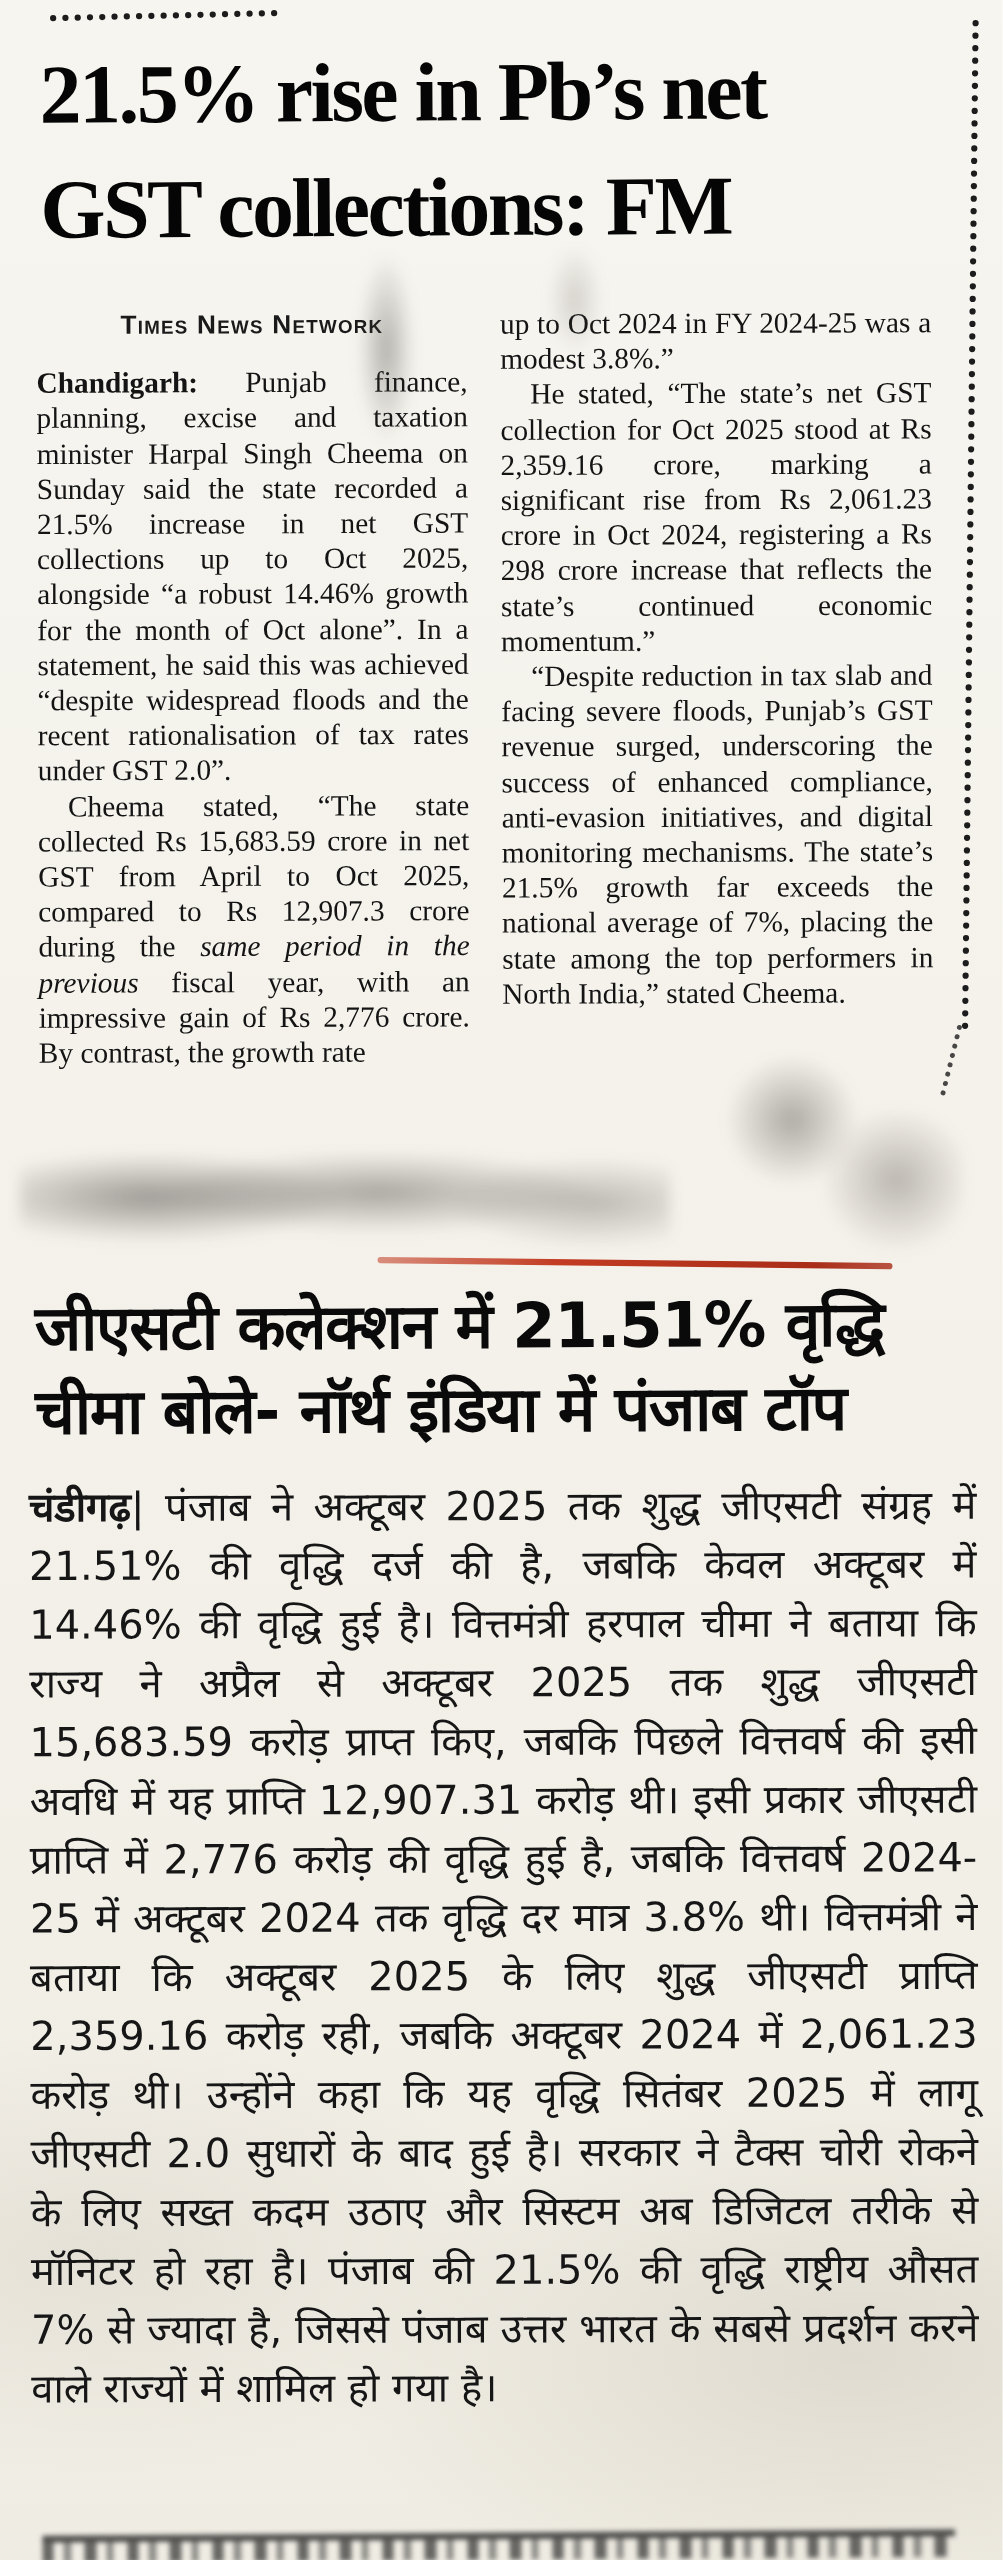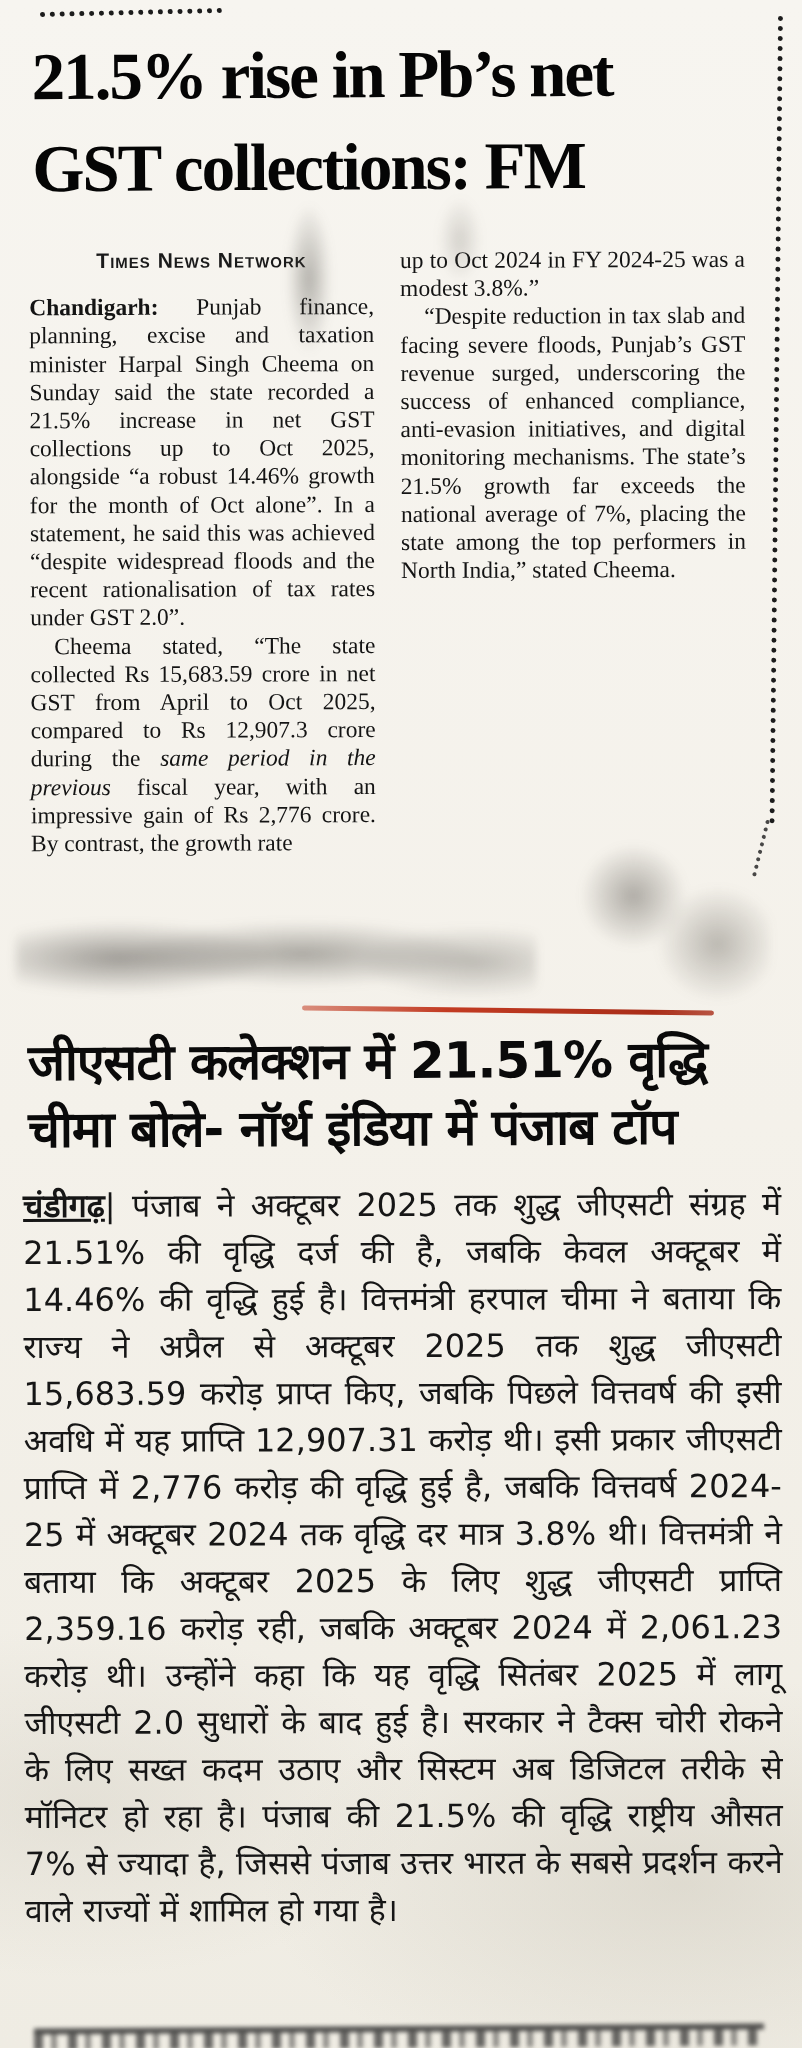--- a/index.html
+++ b/index.html
@@ -98,21 +98,21 @@
     color: #0a0a0a; letter-spacing: -1px;
     transform: rotate(-0.3deg);
   }
   .body-hi {
     position: absolute; left: 24px; top: 1182px; width: 758px;
     font-family: "DejaVu Sans", "Liberation Sans", sans-serif;
     font-size: 32px; line-height: 47px; text-align: justify;
     color: #161616;
     transform: rotate(-0.15deg);
   }
-  .dateline-hi { font-weight: 700; text-decoration: underline; }
+  .dateline-hi { font-weight: 700; }
 
   
   .cutoff-strip {
     position: absolute; left: 34px; top: 2026px; width: 730px; height: 22px;
     background:
       linear-gradient(180deg, #2a2a2a 0 6px, transparent 6px),
       repeating-linear-gradient(90deg, rgba(40,40,40,0.85) 0 9px, transparent 9px 17px, rgba(40,40,40,0.6) 17px 23px, transparent 23px 34px);
     filter: blur(2px); opacity: .8;
     transform: rotate(-0.4deg);
   }
@@ -130,20 +130,21 @@
 </div>
 
 <div class="columns">
   <div class="col">
     <div class="byline">Times News Network</div>
     <p><span class="dateline-en">Chandigarh:</span><span> Punjab finance, planning, excise and taxation minister Harpal Singh Cheema on Sunday said the state recorded a 21.5% increase in net GST collections up to Oct 2025, alongside “a robust 14.46% growth for the month of Oct alone”. In a statement, he said this was achieved “despite widespread floods and the recent rationalisation of tax rates under GST 2.0”.</span></p>
     <p class="indent"><span>Cheema stated, “The state collected Rs 15,683.59 crore in net GST from April to Oct 2025, compared to Rs 12,907.3 crore during the </span><span class="ital">same period in the previous</span><span> fiscal year, with an impressive gain of Rs 2,776 crore. By contrast, the growth rate</span></p>
   </div>
   <div class="col">
     <p>up to Oct 2024 in FY 2024-25 was a modest 3.8%.”</p>
+    <p class="indent">He stated, “The state’s net GST collection for Oct 2025 stood at Rs 2,359.16 crore, marking a significant rise from Rs 2,061.23 crore in Oct 2024, registering a Rs 298 crore increase that reflects the state’s continued economic momentum.”</p>
     <p class="indent">“Despite reduction in tax slab and facing severe floods, Punjab’s GST revenue surged, underscoring the success of enhanced compliance, anti-evasion initiatives, and digital monitoring mechanisms. The state’s 21.5% growth far exceeds the national average of 7%, placing the state among the top performers in North India,” stated Cheema.</p>
   </div>
 </div>
 
 <div class="smudge smudge-a"></div>
 <div class="smudge smudge-d"></div>
 <div class="smudge smudge-b"></div>
 <div class="smudge smudge-c"></div>
 
 <div class="red-line"></div>

